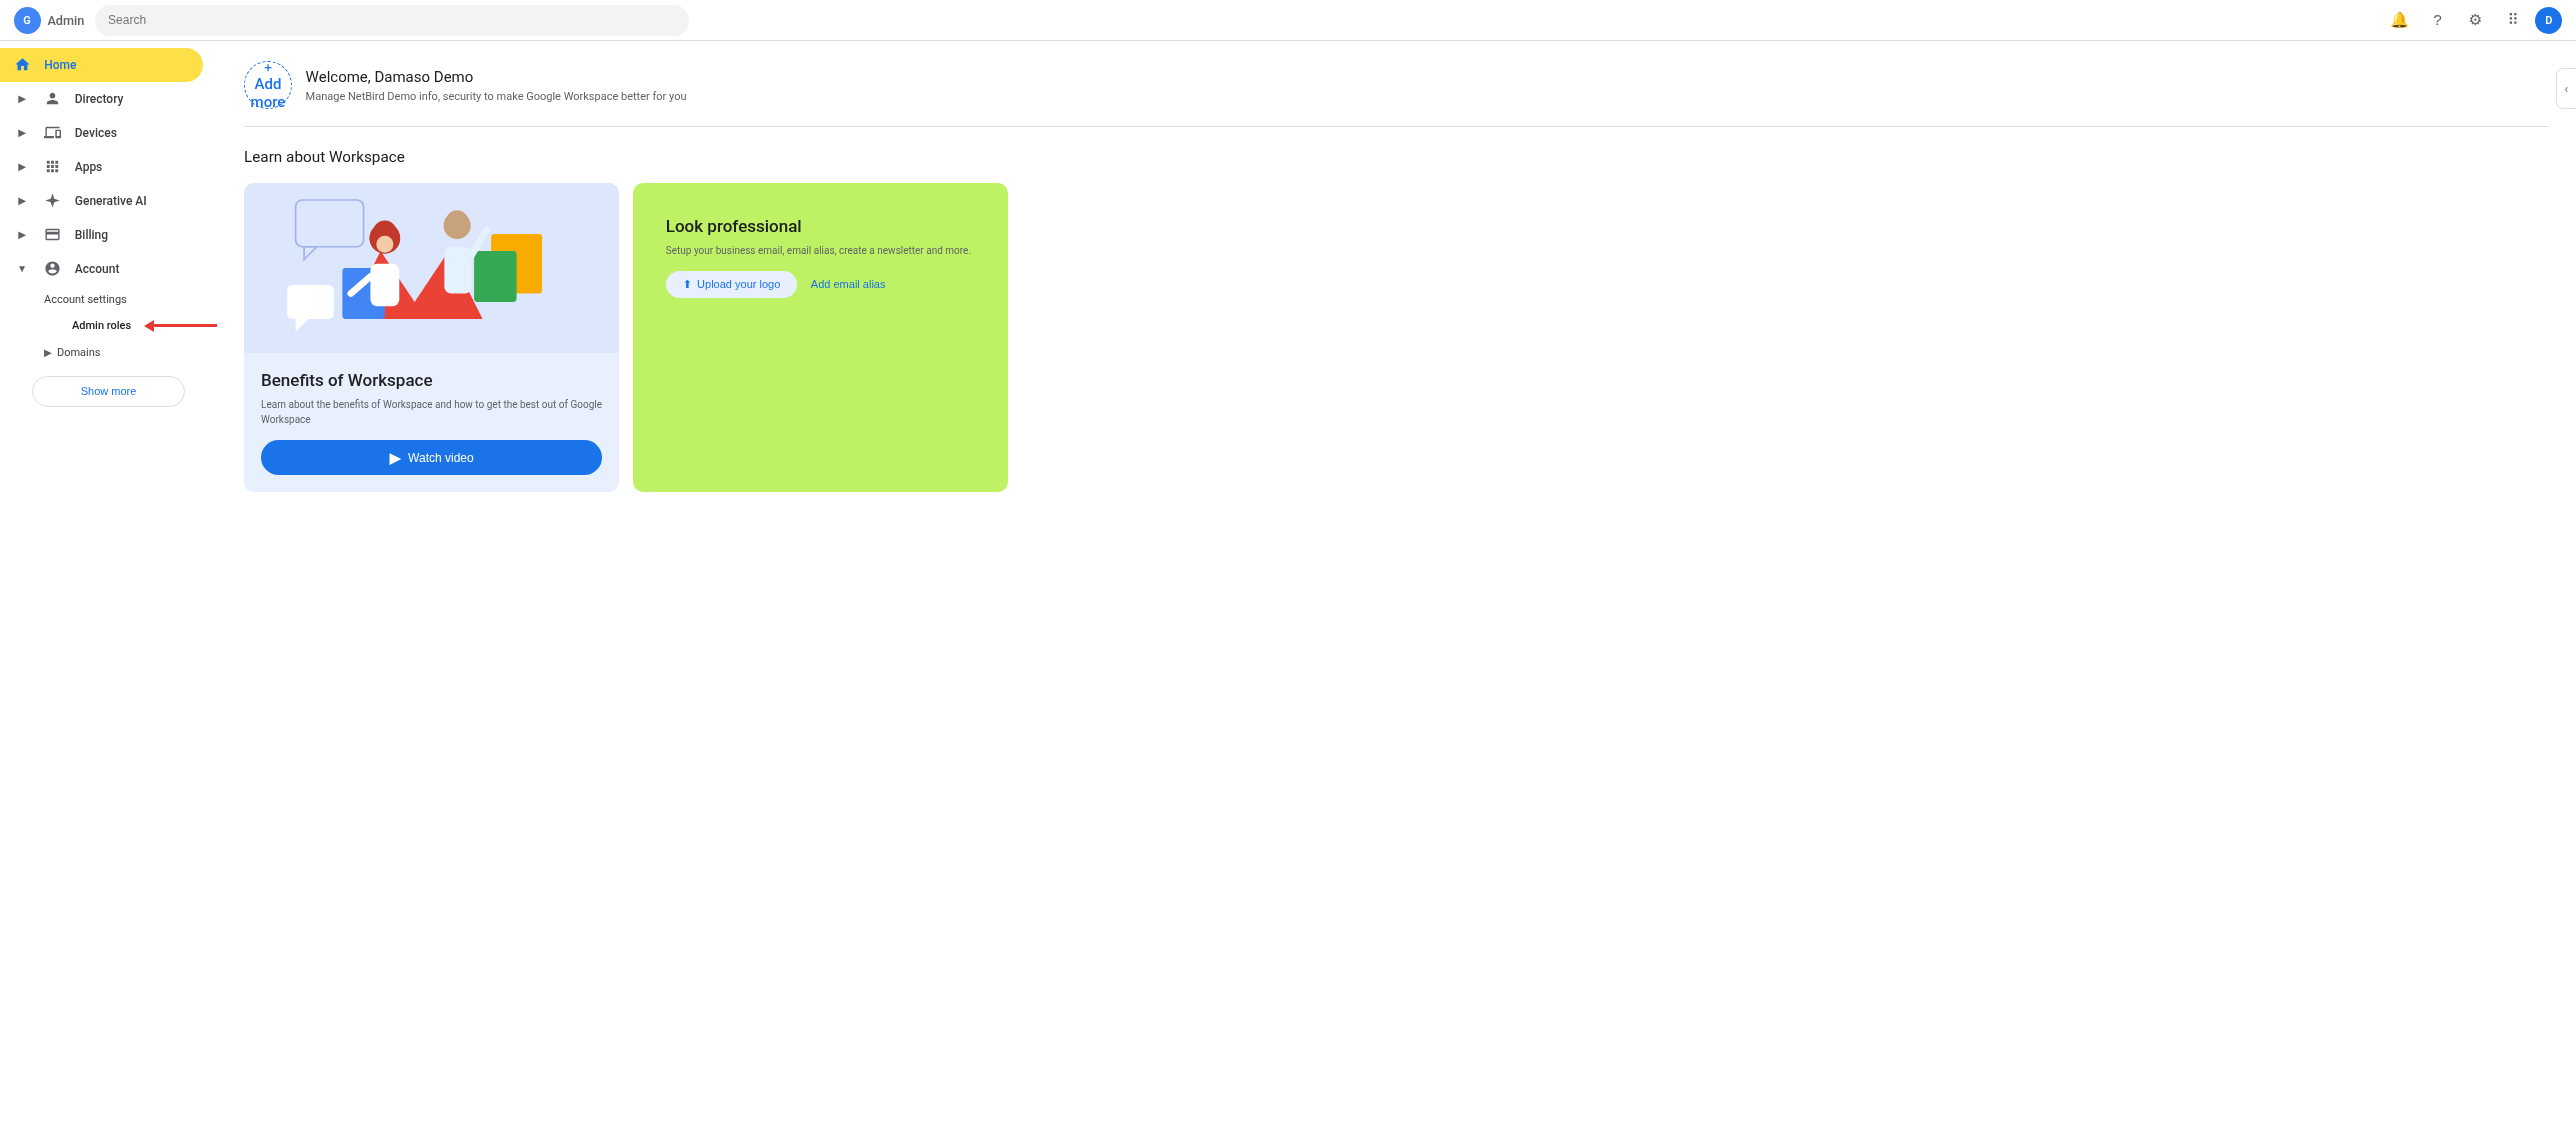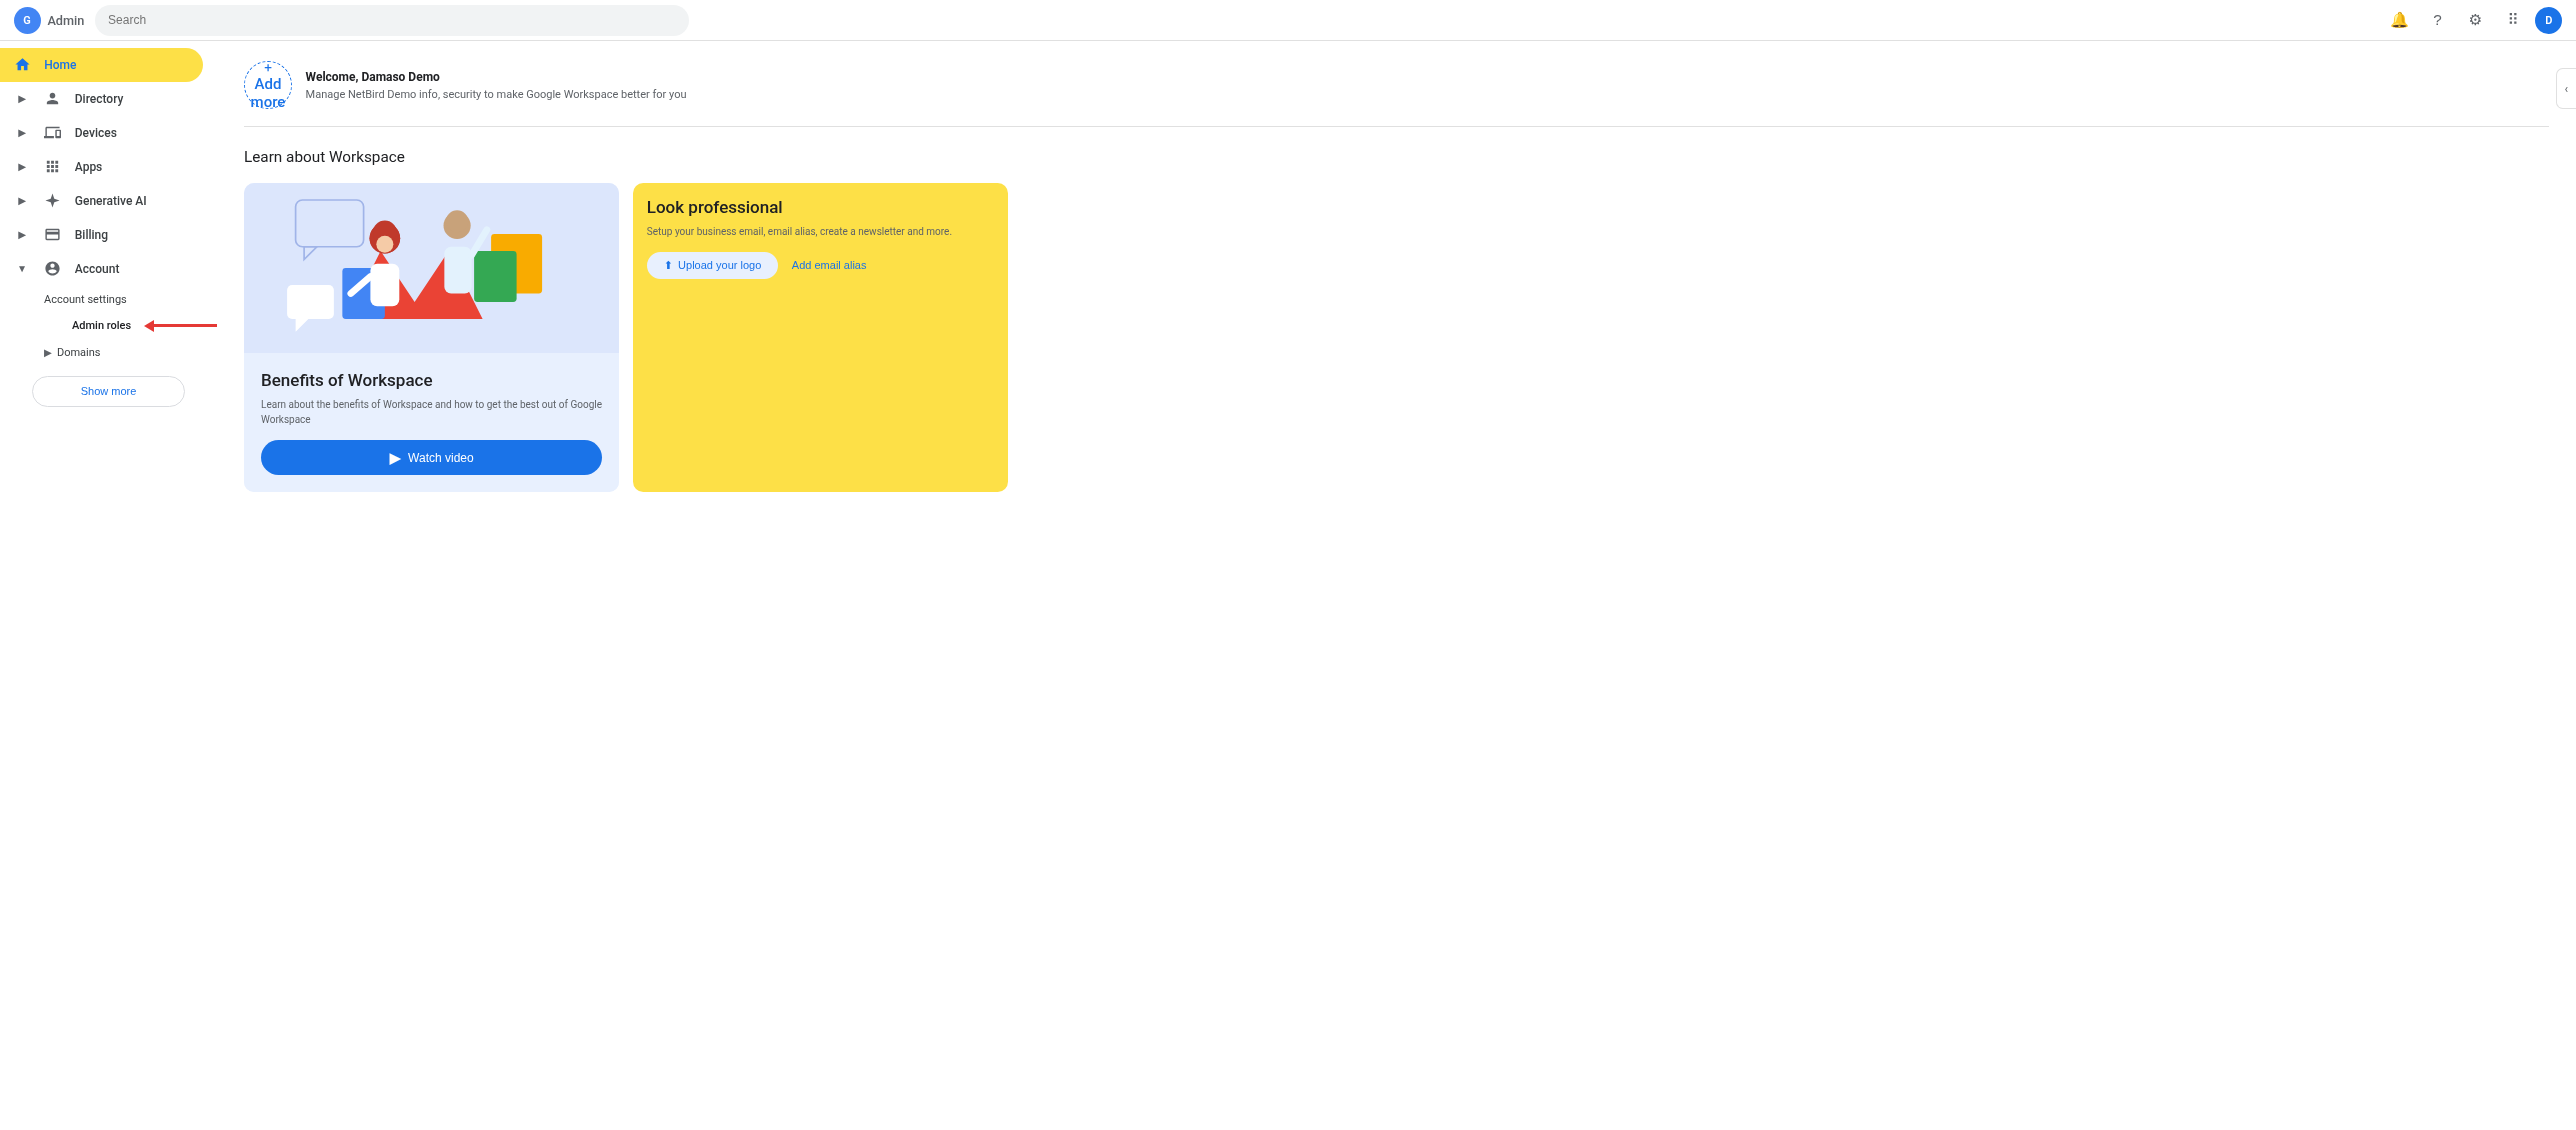--- a/index.html
+++ b/index.html
@@ -40,21 +40,21 @@
     .content { flex: 1; overflow-y: auto; padding: 20.4px 27px; background: #fff; position: relative; }
 
     
     .collapse-btn { position: absolute; right: 0; top: 27px; width: 20.4px; height: 41px; background: #fff; border: 0.8px solid #e0e0e0; border-right: none; border-radius: 6.8px 0 0 6.8px; display: flex; align-items: center; justify-content: center; cursor: pointer; color: #5f6368; font-size: 12px; }
 
     
     .welcome-section { display: flex; align-items: center; gap: 13.6px; margin-bottom: 20.4px; padding-bottom: 17px; border-bottom: 0.8px solid #e0e0e0; }
     .add-logo-circle { width: 48px; height: 48px; border-radius: 50%; border: 1.7px dashed #1a73e8; display: flex; flex-direction: column; align-items: center; justify-content: center; cursor: pointer; flex-shrink: 0; }
     .add-logo-circle .add-icon { font-size: 13.6px; color: #1a73e8; }
     .add-logo-circle .add-text { font-size: 15px; color: #1a73e8; font-weight: 500; text-align: right; }
-    .welcome-text h1 { font-size: 12px; font-weight: 700; color: #202124; }
+    .welcome-text h1 { font-size: 15px; font-weight: 400; color: #202124; }
     .welcome-text p { font-size: 11px; color: #5f6368; margin-top: 3.4px; }
 
     
     .section-title { font-size: 15.3px; font-weight: 400; color: #202124; margin-bottom: 17px; }
 
     
     .cards-grid { display: grid; grid-template-columns: 1fr 1fr; gap: 13.6px; max-width: 764px; }
 
     .card { background: #f8f9fa; border-radius: 10.2px; overflow: hidden; display: flex; flex-direction: column; }
 
@@ -259,21 +259,21 @@
             <button class="btn-primary">
               <span style="font-size:15.3px;">▶</span>
               <span>Watch video</span>
             </button>
           </div>
         </div>
 
         <div style="display:flex; flex-direction:column; gap:13.6px;">
 
           <div class="card" style="background:#e8f0fe; flex:1;">
-            <div class="card-body" style="background:#fde047; padding:14px;">
+            <div class="card-body" style="background:#bef264; padding:33px;">
               <h2>Look professional</h2>
               <p>Setup your business email, email alias, create a newsletter and more.</p>
               <div class="card-actions">
                 <button class="btn-secondary">
                   <span>⬆</span>
                   <span>Upload your logo</span>
                 </button>
                 <button class="btn-link">
                   <span>Add email alias</span>
                 </button>

